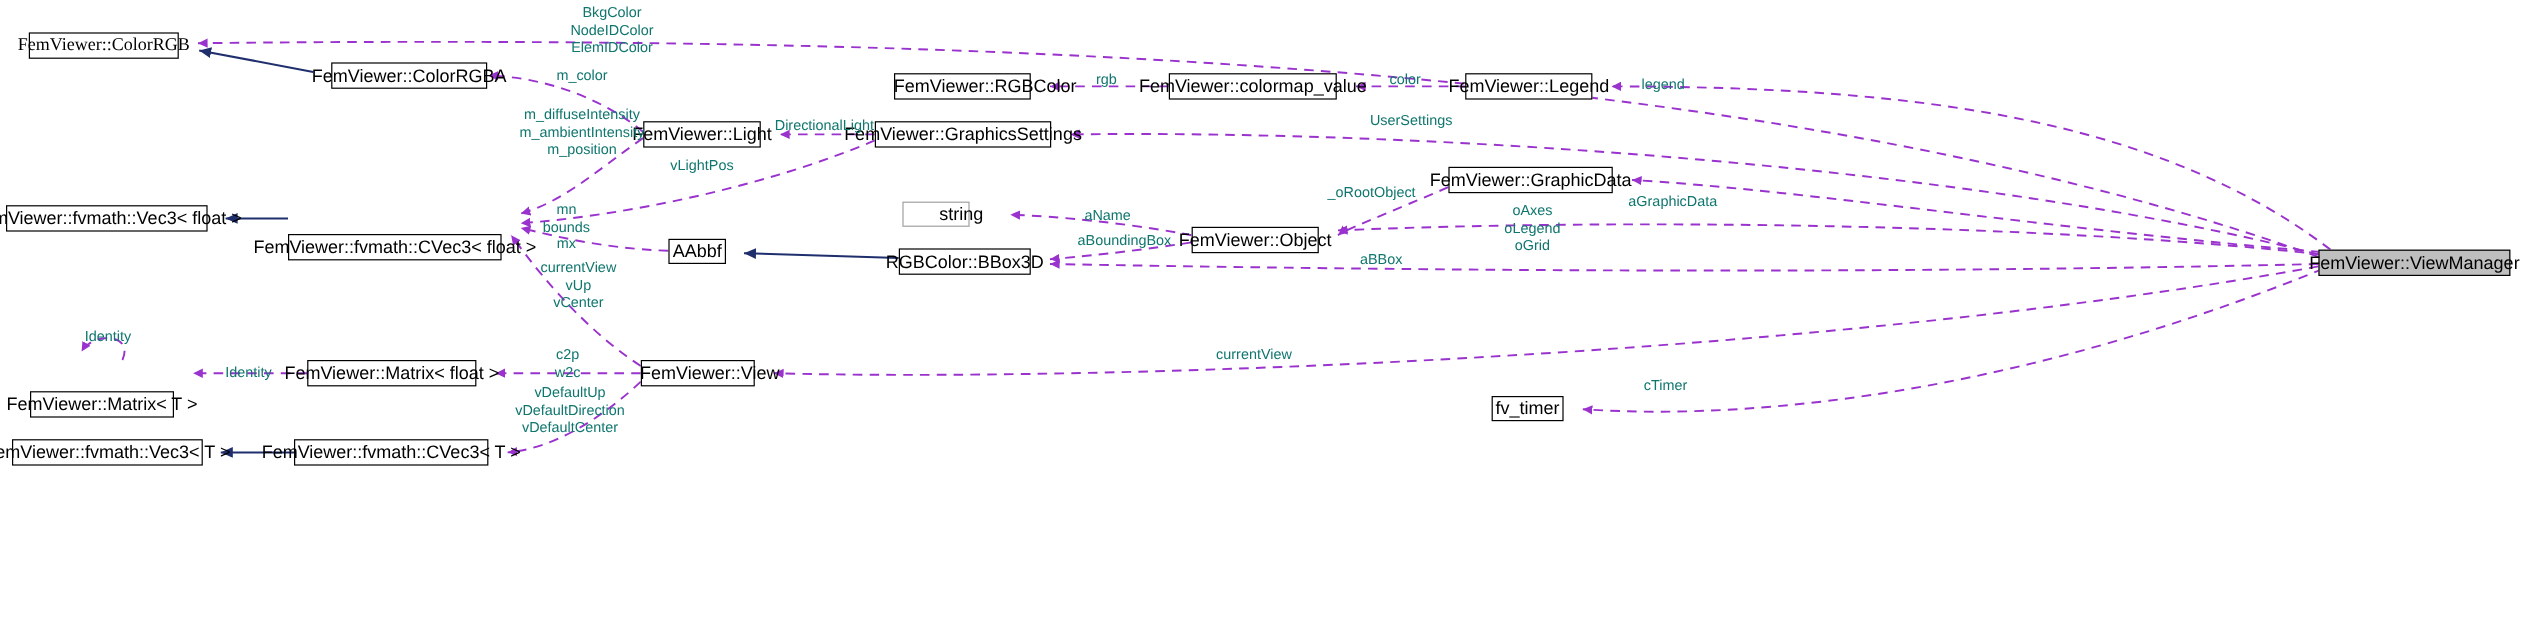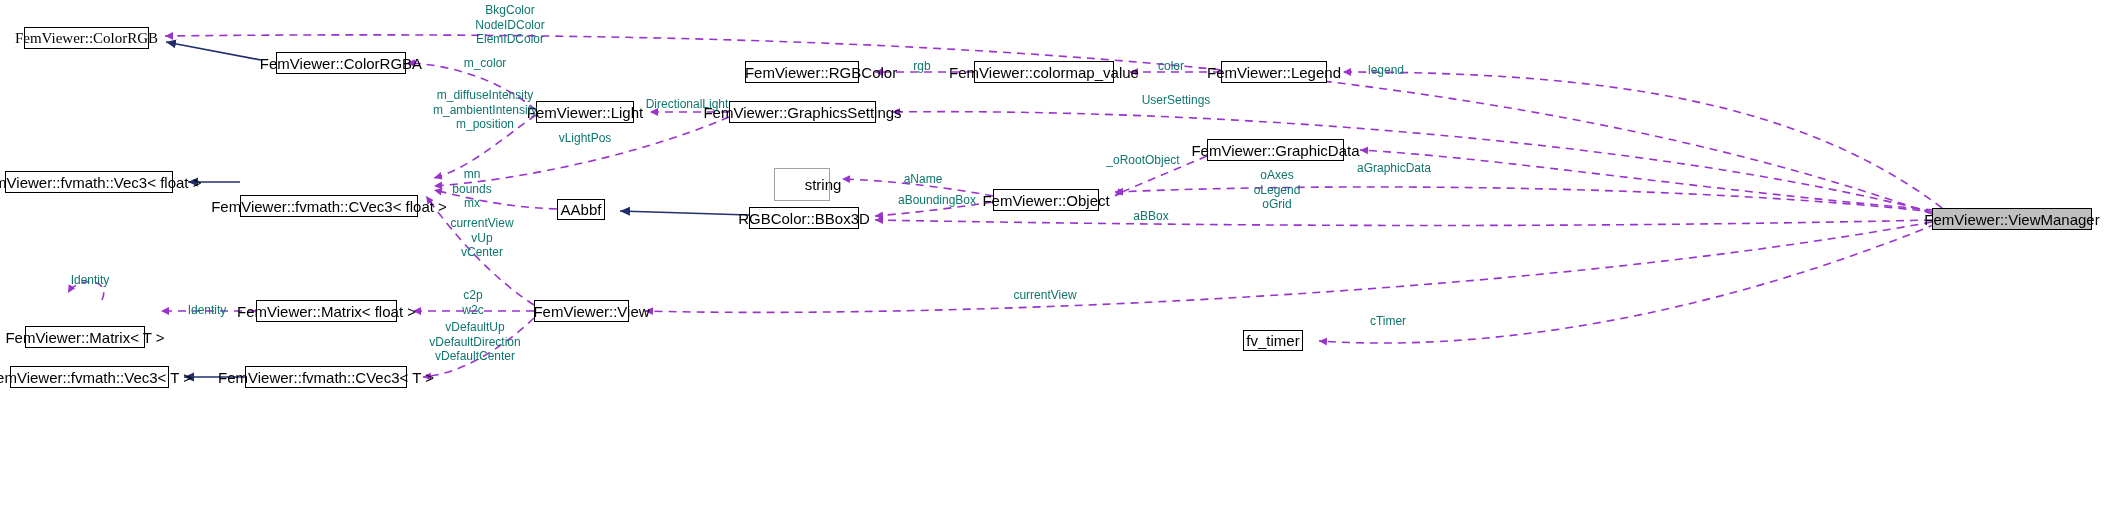--- a/index.html
+++ b/index.html
@@ -150,21 +150,21 @@
   </div>
   <div class="node" style="left:974px; top:61px; width:140px; height:22px;">
     <span>FemViewer::colormap_value</span>
   </div>
   <div class="node" style="left:1221px; top:61px; width:106px; height:22px;">
     <span>FemViewer::Legend</span>
   </div>
   <div class="node" style="left:1207px; top:139px; width:137px; height:22px;">
     <span>FemViewer::GraphicData</span>
   </div>
-  <div class="node grey-border" style="left:774px; top:168px; width:47px; height:33px;padding-left:48px;">
+  <div class="node grey-border" style="left:752px; top:168px; width:47px; height:21px;padding-left:48px;">
     <span>string</span>
   </div>
   <div class="node" style="left:993px; top:189px; width:106px; height:22px;">
     <span>FemViewer::Object</span>
   </div>
   <div class="node" style="left:557px; top:199px; width:48px; height:21px;">
     <span>AAbbf</span>
   </div>
   <div class="node" style="left:749px; top:207px; width:110px; height:22px;">
     <span>RGBColor::BBox3D</span>

